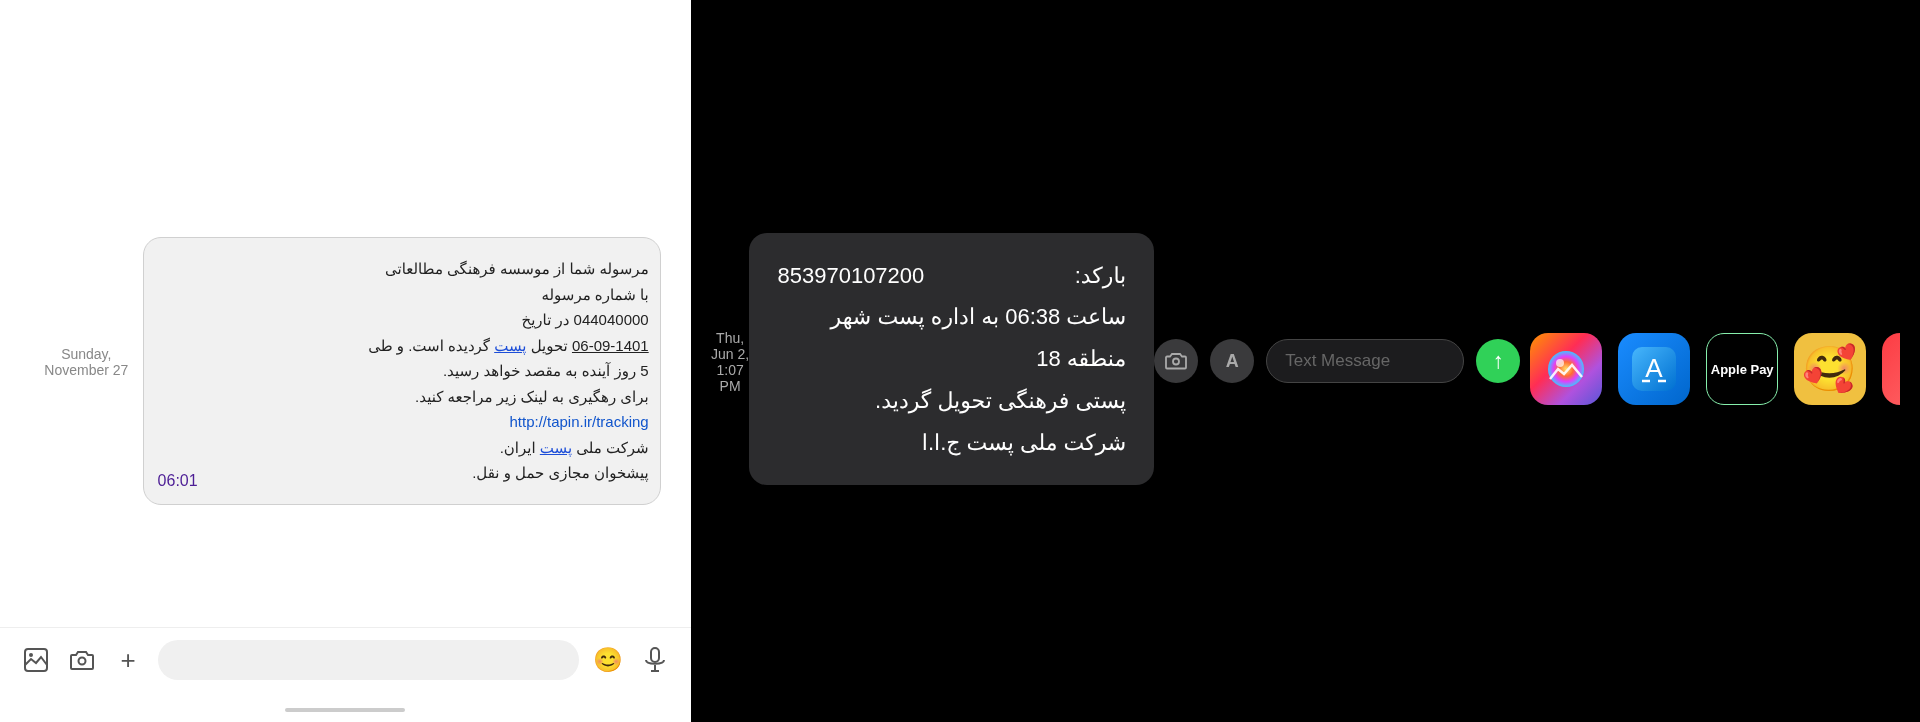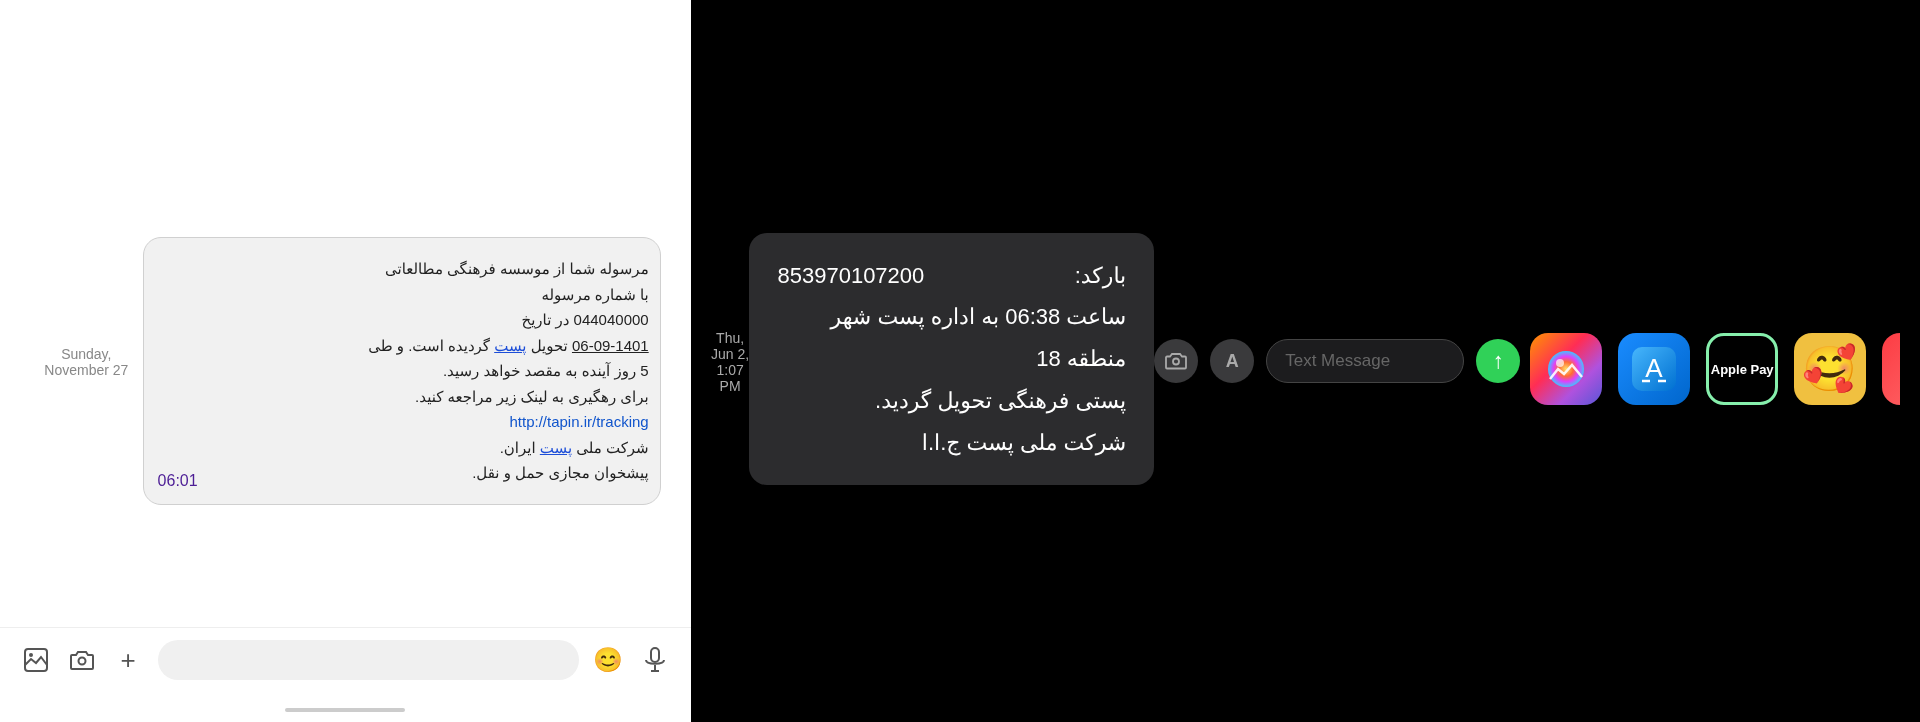--- a/index.html
+++ b/index.html
@@ -328,21 +328,21 @@
           <linearGradient id="as" x1="0" y1="0" x2="1" y2="1">
             <stop offset="0%" stop-color="#47b6fc"></stop>
             <stop offset="100%" stop-color="#0070d1"></stop>
           </linearGradient>
         </defs>
         <text x="22" y="30" text-anchor="middle" font-size="26" fill="white" font-weight="300">A</text>
         <line x1="10" y1="34" x2="18" y2="34" stroke="white" stroke-width="2.5"></line>
         <line x1="26" y1="34" x2="34" y2="34" stroke="white" stroke-width="2.5"></line>
       </svg>
     </div>
-    <div class="dock-icon dock-applepay" style="font-size:13px; color:white; font-weight:600; background:#000; border:3px solid #86efac; border-radius:18px;">
+    <div class="dock-icon dock-applepay" style="font-size:13px; color:white; font-weight:600; background:#000; border:1px solid #86efac; border-radius:18px;">
       <span style="font-size:13px;">Apple Pay</span>
     </div>
     <div class="dock-icon dock-memoji" style="background:#f0c040; font-size:44px; border-radius:18px;">🥰</div>
     <div class="dock-icon dock-music" style="background:linear-gradient(135deg,#fc3c44,#ff6b6b); border-radius:18px;">
       <svg width="38" height="38" viewBox="0 0 38 38">
         <text x="19" y="27" text-anchor="middle" font-size="24" fill="white">♪</text>
       </svg>
     </div>
     <div class="dock-icon" style="background:#000; border:1px solid #333; border-radius:18px;">
       <svg width="44" height="44" viewBox="0 0 44 44">

